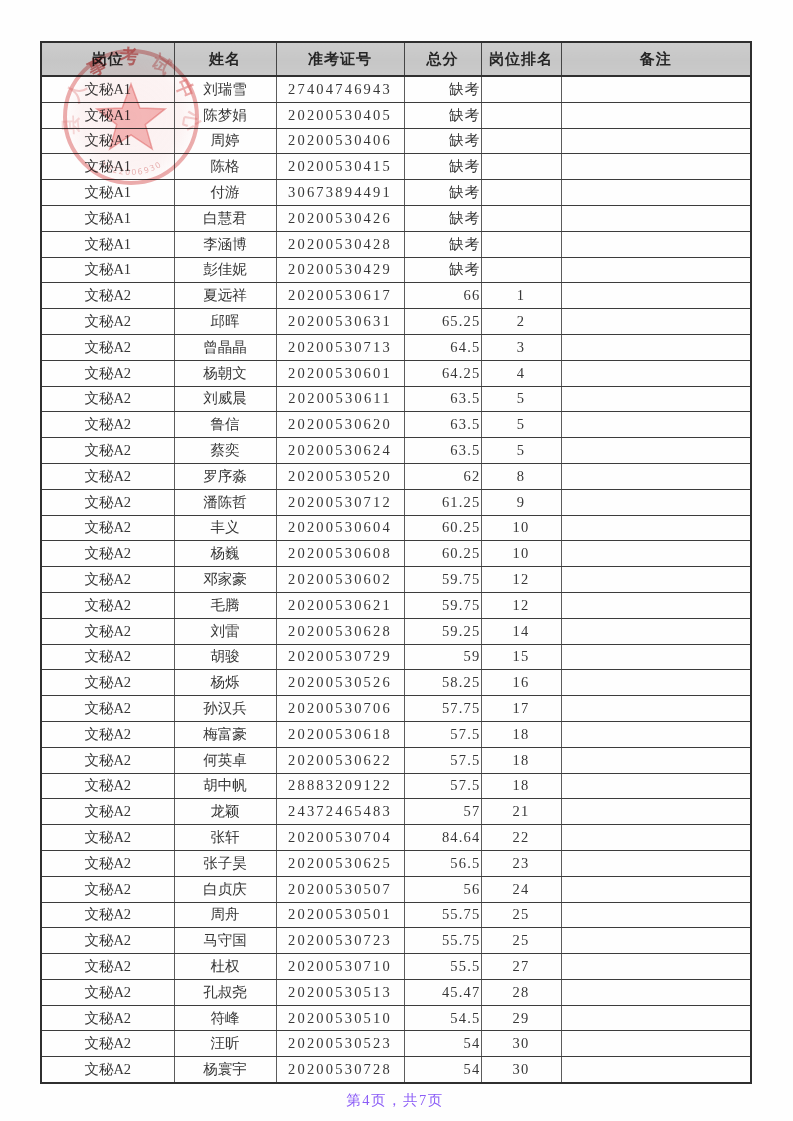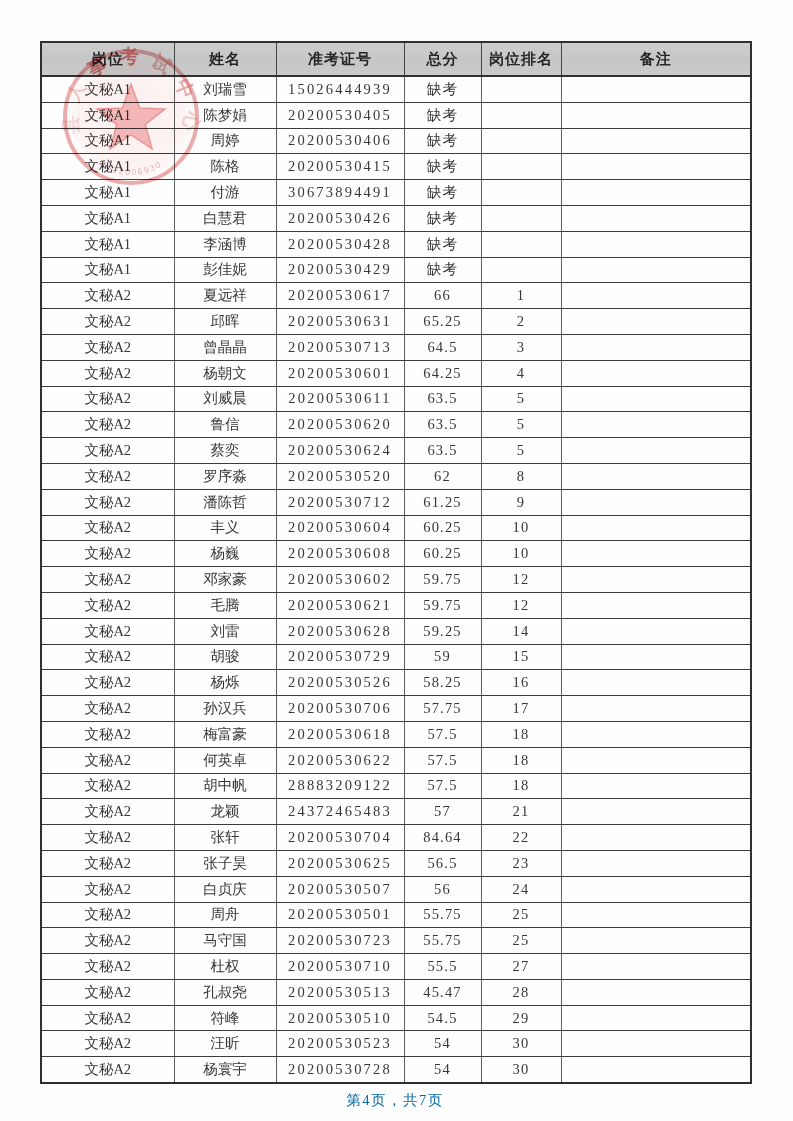--- a/index.html
+++ b/index.html
@@ -32,26 +32,26 @@
     font-size:14.5px;color:#373737;
     text-align:center;vertical-align:middle;
     border-top:1.5px solid #3c3c3c;
     border-bottom:1.5px solid #3c3c3c;
     border-left:1px solid #5d5d5d;
     border-right:1px solid #5d5d5d;
     padding:0;
     white-space:nowrap;overflow:hidden;
   }
   table.results td:nth-child(3){letter-spacing:2.2px;}
-  table.results td:nth-child(4){letter-spacing:1.2px;}
+  table.results td:nth-child(4){letter-spacing:1.2px;text-align:right;}
   table.results td:nth-child(5){letter-spacing:1.2px;}
   .footer{
     position:absolute;left:40px;top:1091px;width:710px;
     text-align:center;
-    font-size:14.5px;color:#0369a1;letter-spacing:1.5px;
+    font-size:14.5px;color:#8b5cf6;letter-spacing:1.5px;
   }
   svg.seal{
     position:absolute;left:56px;top:42px;
     width:150px;height:150px;
     mix-blend-mode:multiply;
     pointer-events:none;
   }
   .seal-ring-text{
     font-family:"Liberation Serif","DejaVu Serif",serif;
     font-size:19px;letter-spacing:11px;font-weight:bold;
@@ -84,21 +84,21 @@
         <th>准考证号</th>
         <th>总分</th>
         <th>岗位排名</th>
         <th>备注</th>
       </tr>
     </thead>
     <tbody>
         <tr>
     <td>文秘A1</td>
     <td>刘瑞雪</td>
-    <td>15026444939</td>
+    <td>27404746943</td>
     <td>缺考</td>
     <td></td>
     <td></td>
   </tr>
         <tr>
     <td>文秘A1</td>
     <td>陈梦娟</td>
     <td>20200530405</td>
     <td>缺考</td>
     <td></td>

